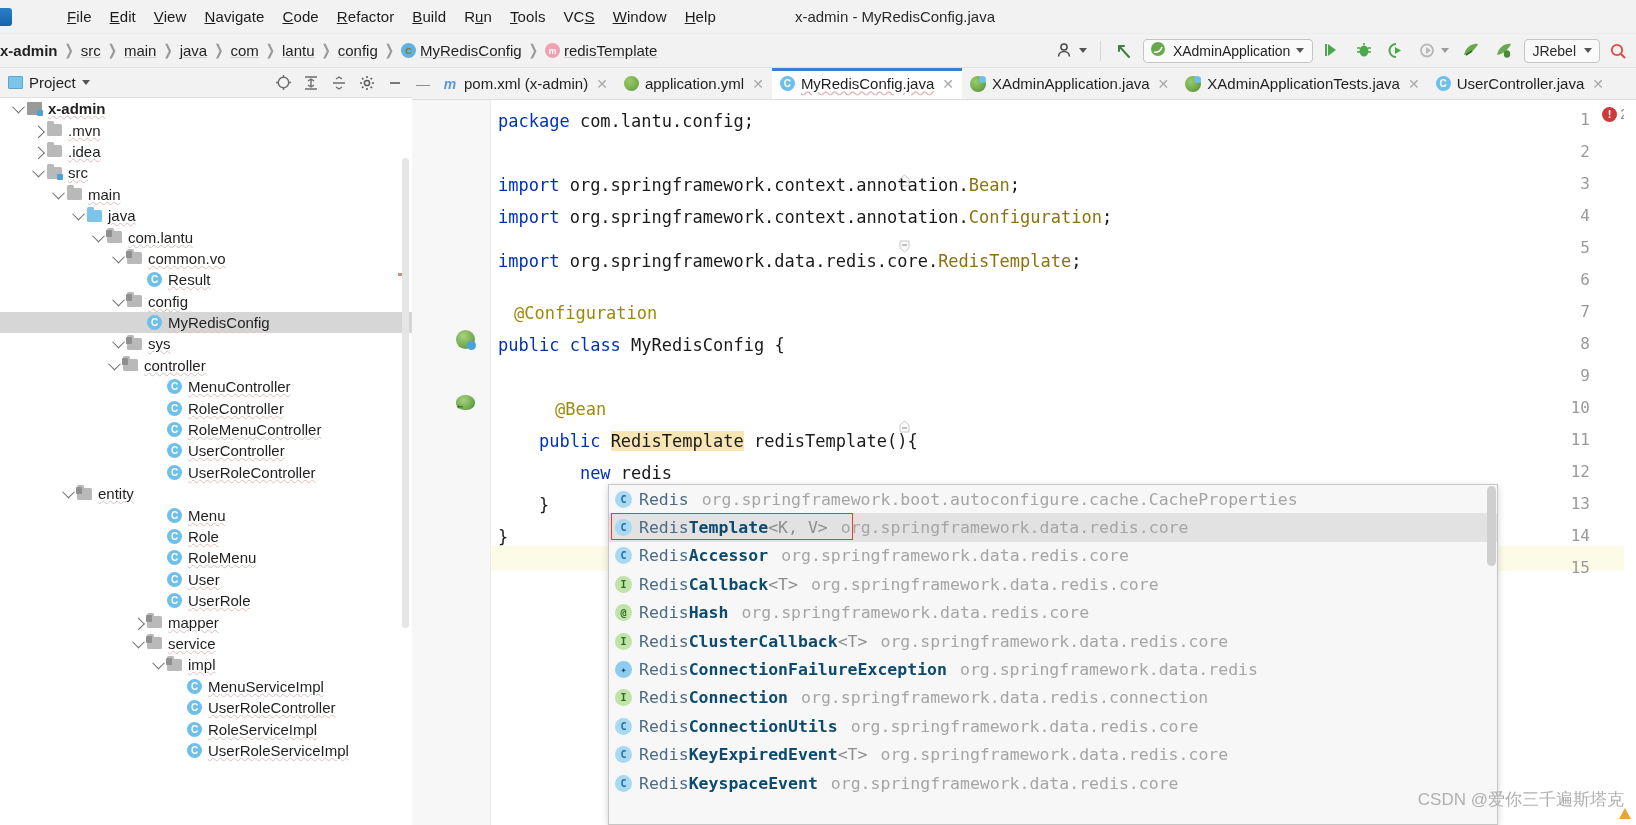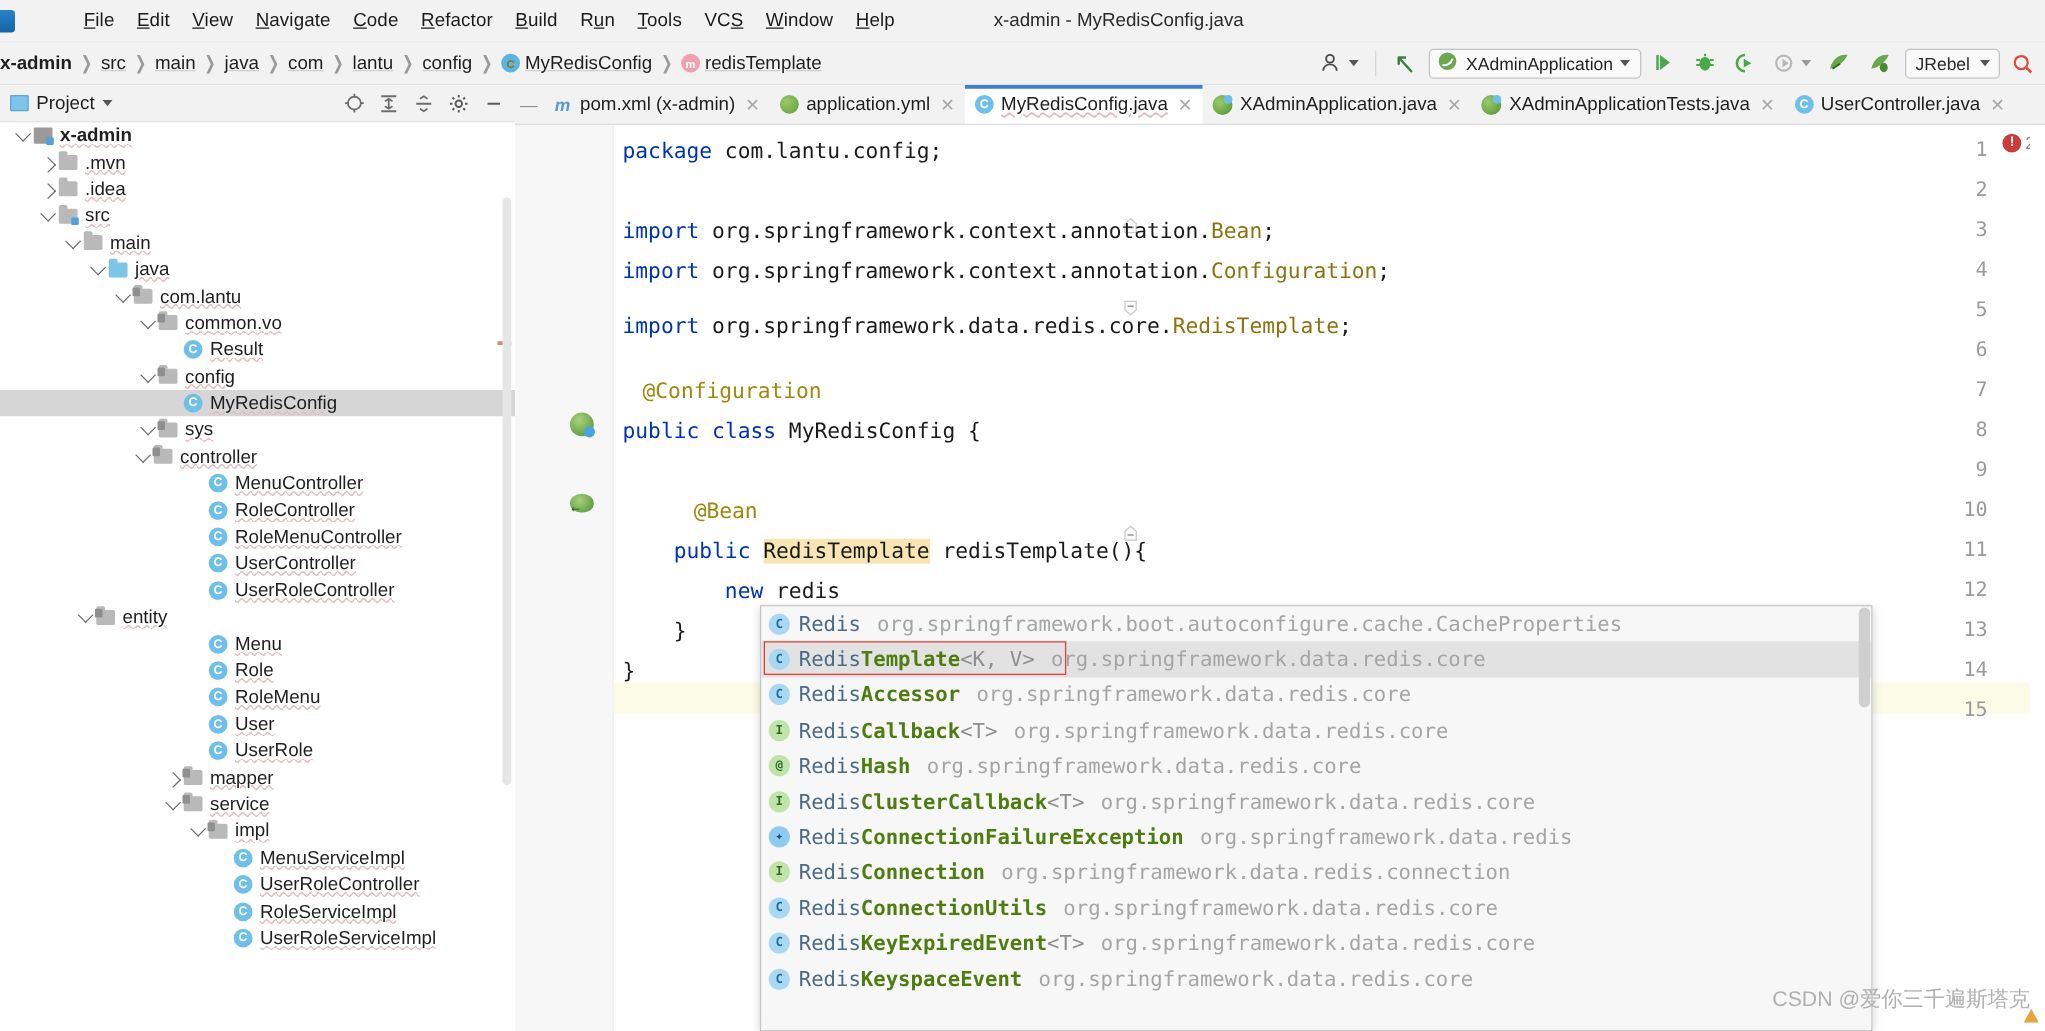--- a/index.html
+++ b/index.html
@@ -259,21 +259,21 @@
   .pp-ic{
     width:17px;height:17px;border-radius:50%; flex:0 0 17px;
     display:flex;align-items:center;justify-content:center;
     font-size:10px;font-weight:bold;color:#fff;
   }
   .pp-ic.c{ background:#a9d9f2; color:#1c6fa0; }
   .pp-ic.i{ background:#bfe3a8; color:#2f6b20; }
   .pp-ic.at{ background:#bfe3a8; color:#2f6b20; }
   .pp-ic.ev{ background:#8ecbf0; color:#144e74; }
   .pp-name{ color:#2b2b2b; }
-  .pp-name b{ color:#4d7c0f; font-weight:bold; }
+  .pp-name b{ color:#0c4a6e; font-weight:bold; }
   .pp-name .pre{ color:#4b6b86; }
   .pp-gen{ color:#8e8e8e; }
   .pp-pkg{ color:#a5a5a5; margin-left:6px; }
   .pp-scroll{
     position:absolute; right:1px; top:1px; width:9px; height:80px; background:#cfcfcf; border-radius:5px;
   }
   .pp-fade{
     position:absolute; left:0; right:0; bottom:0; height:26px;
     background:linear-gradient(180deg,rgba(247,247,247,0),rgba(247,247,247,.92));
   }

